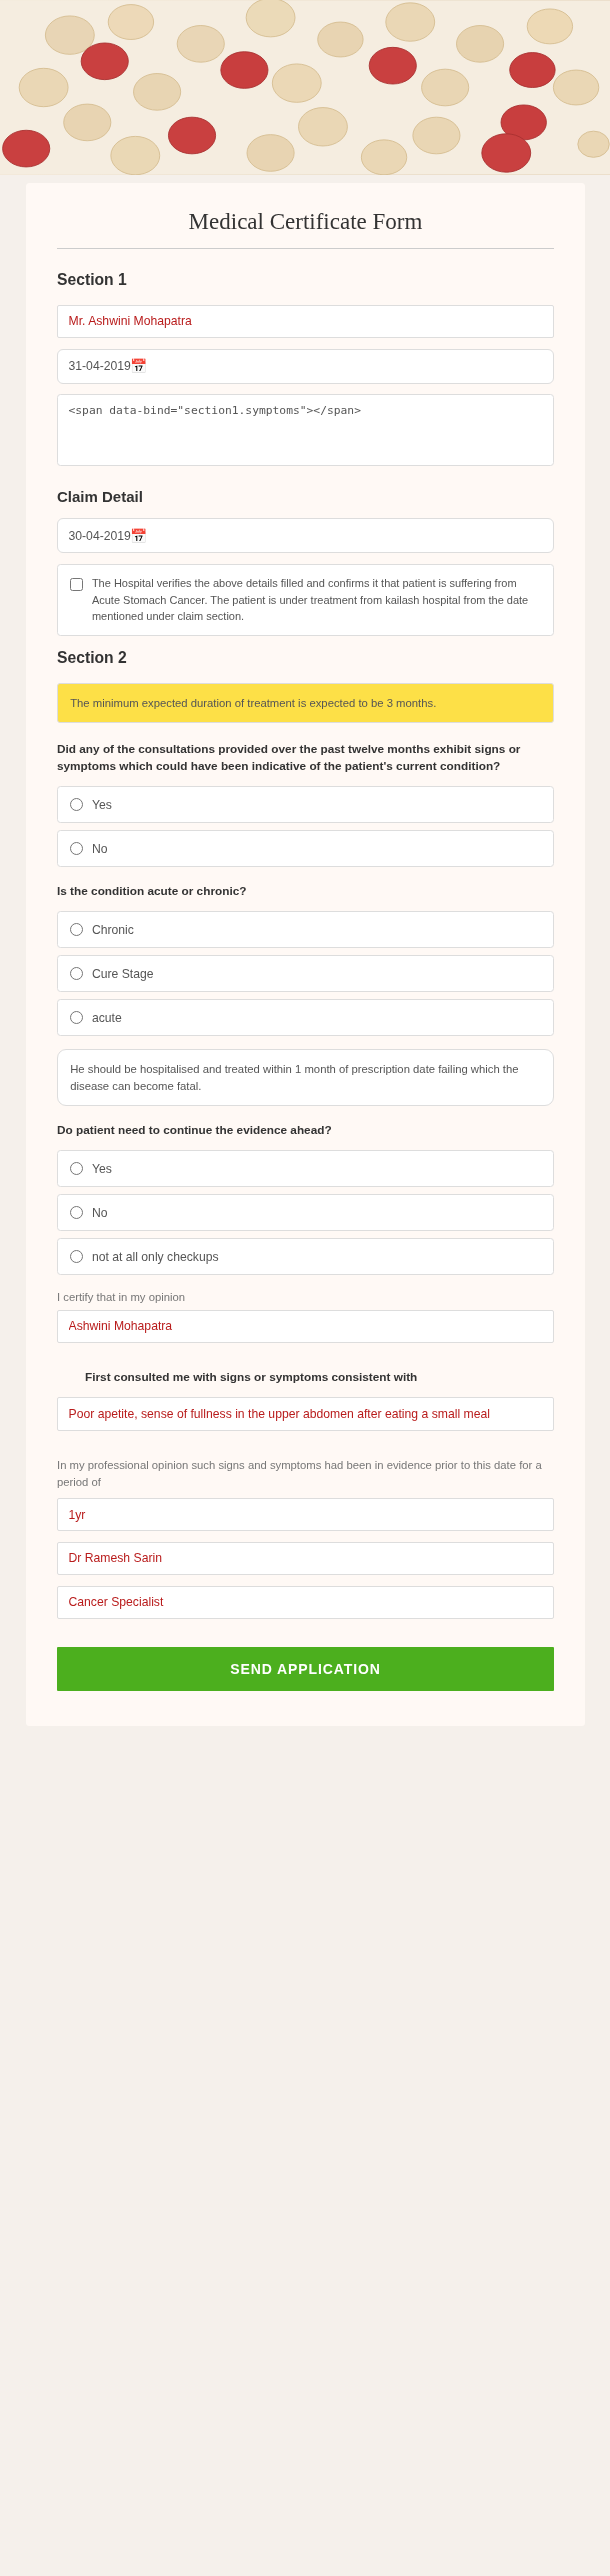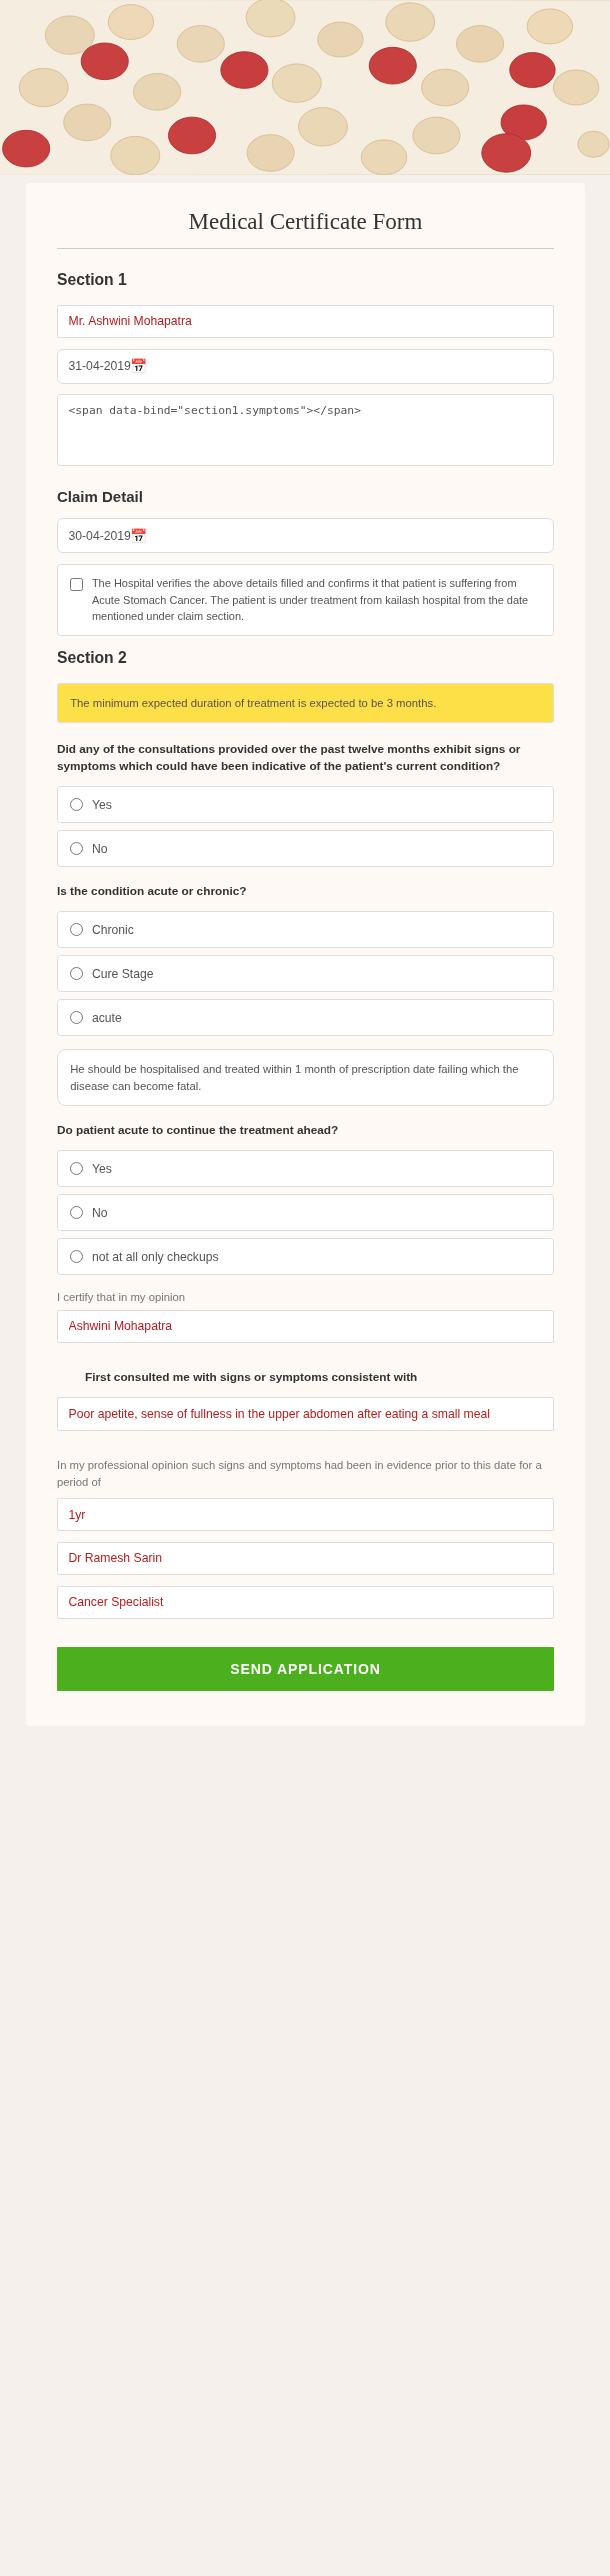--- a/index.html
+++ b/index.html
@@ -301,21 +301,21 @@
       </div>
       <div class="radio-option">
         <input type="radio" name="q2" id="q2_acute" style="">
         <label class="radio-label" for="q2_acute">acute</label>
       </div>
 
       
       <div class="info-box">He should be hospitalised and treated within 1 month of prescription date failing which the disease can become fatal.</div>
 
       
-      <p class="question-label">Do patient acute to continue the treatment ahead?</p>
+      <p class="question-label">Do patient need to continue the evidence ahead?</p>
 
       <div class="radio-option">
         <input type="radio" name="q3" id="q3_yes" style="">
         <label class="radio-label" for="q3_yes">Yes</label>
       </div>
       <div class="radio-option">
         <input type="radio" name="q3" id="q3_no" style="">
         <label class="radio-label" for="q3_no">No</label>
       </div>
       <div class="radio-option">

